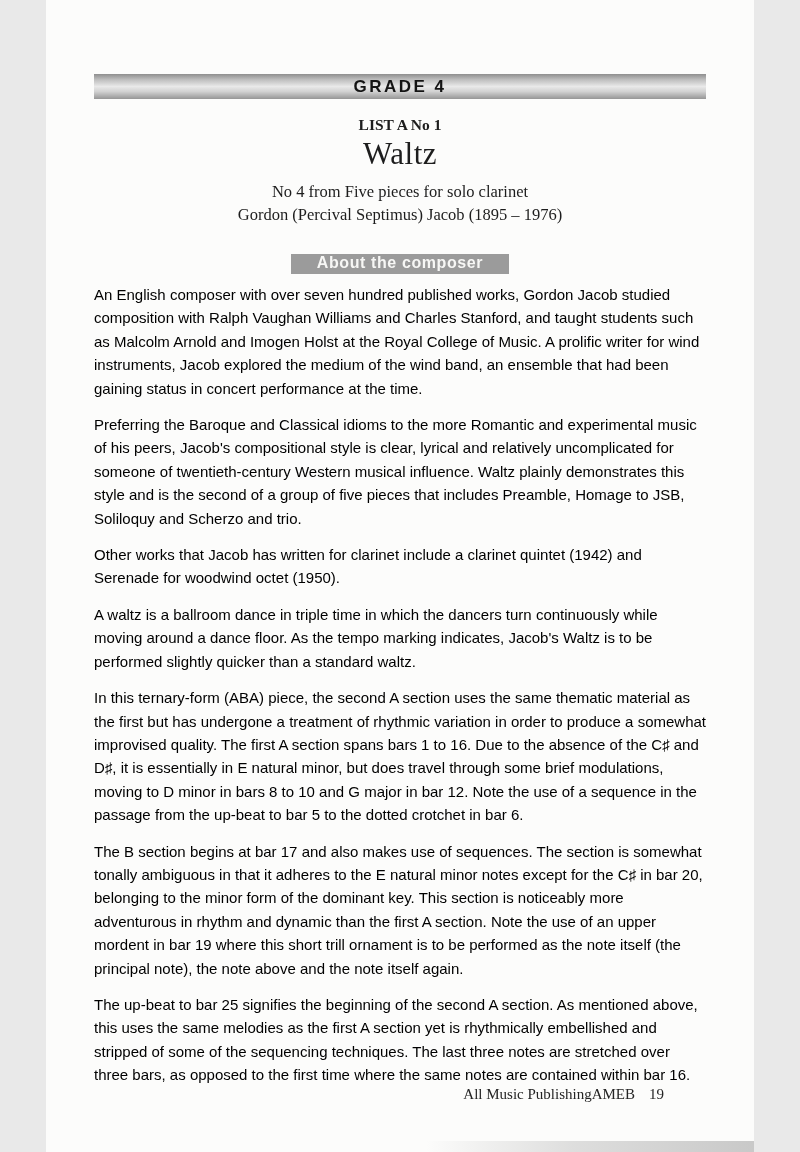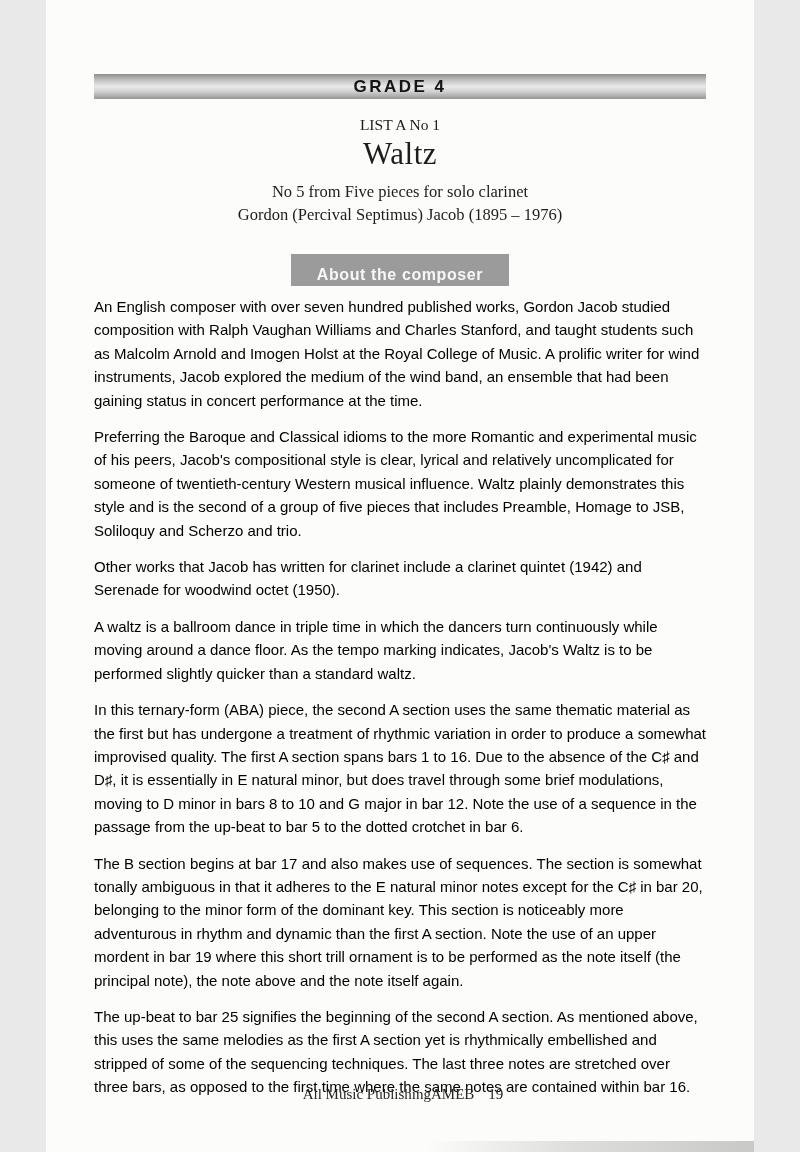--- a/index.html
+++ b/index.html
@@ -38,21 +38,21 @@
   }
   
   .title-block {
     text-align: center;
     font-family: "Liberation Serif", "DejaVu Serif", serif;
     color: #1d1d1d;
   }
   .list-label {
     margin-top: 17px;
     font-size: 15.5px;
-    font-weight: normal;
+    font-weight: bold;
   }
   .piece-title {
     margin-top: 2px;
     font-size: 31px;
     letter-spacing: 0.5px;
   }
   .piece-subtitle {
     margin-top: 10px;
     font-size: 16.5px;
   }
@@ -67,21 +67,21 @@
   .sh-composer { margin-top: 29px; }
   .sh-work     { margin-top: 24px; }
   .section-heading {
     display: inline-block;
     background: #9b9b9b;
     color: #f7f7f5;
     font-family: "Liberation Sans", sans-serif;
     font-weight: bold;
     font-size: 16px;
     letter-spacing: 0.6px;
-    padding: 12px 26px 2px 26px;
+    padding: 0 26px 2px 26px;
   }
   
   .body-text p {
     font-family: "Liberation Sans", sans-serif;
     font-size: 15px;
     line-height: 23.4px;
     color: #000000;
     margin: 0 0 13px 0;
     text-align: left;
   }
@@ -89,21 +89,21 @@
     margin-top: 9px;
   }
   .it { }
   
   .footer {
     position: absolute;
     left: 96px;
     right: 90px;
     top: 1086px;
     display: flex;
-    justify-content: center;
+    justify-content: flex-end;
     font-family: "Liberation Serif", "DejaVu Serif", serif;
     font-size: 15px;
     color: #242424;
   }
   .footer .page-num-group span.board { margin-right: 14px; }
   
   .scan-artifact {
     position: absolute;
     left: 380px;
     right: 0;
@@ -118,21 +118,21 @@
 <div class="page">
   <div class="content">
 
     <div class="grade-banner">
       <span>GRADE 4</span>
     </div>
 
     <div class="title-block">
       <div class="list-label">LIST A No 1</div>
       <div class="piece-title">Waltz</div>
-      <div class="piece-subtitle"><span>No 5 from </span><span class="it">Five pieces for solo clarinet</span></div>
+      <div class="piece-subtitle"><span>No 4 from </span><span class="it">Five pieces for solo clarinet</span></div>
       <div class="composer-line">Gordon (Percival Septimus) Jacob (1895 – 1976)</div>
     </div>
 
     <div class="section-heading-row sh-composer">
       <span class="section-heading">About the composer</span>
     </div>
     <div class="body-text">
       <p><span>An English composer with over seven hundred published works, Gordon Jacob studied composition with Ralph Vaughan Williams and Charles Stanford, and taught students such as Malcolm Arnold and Imogen Holst at the Royal College of Music. A prolific writer for wind instruments, Jacob explored the medium of the wind band, an ensemble that had been gaining status in concert performance at the time.</span></p>
     </div>
 

